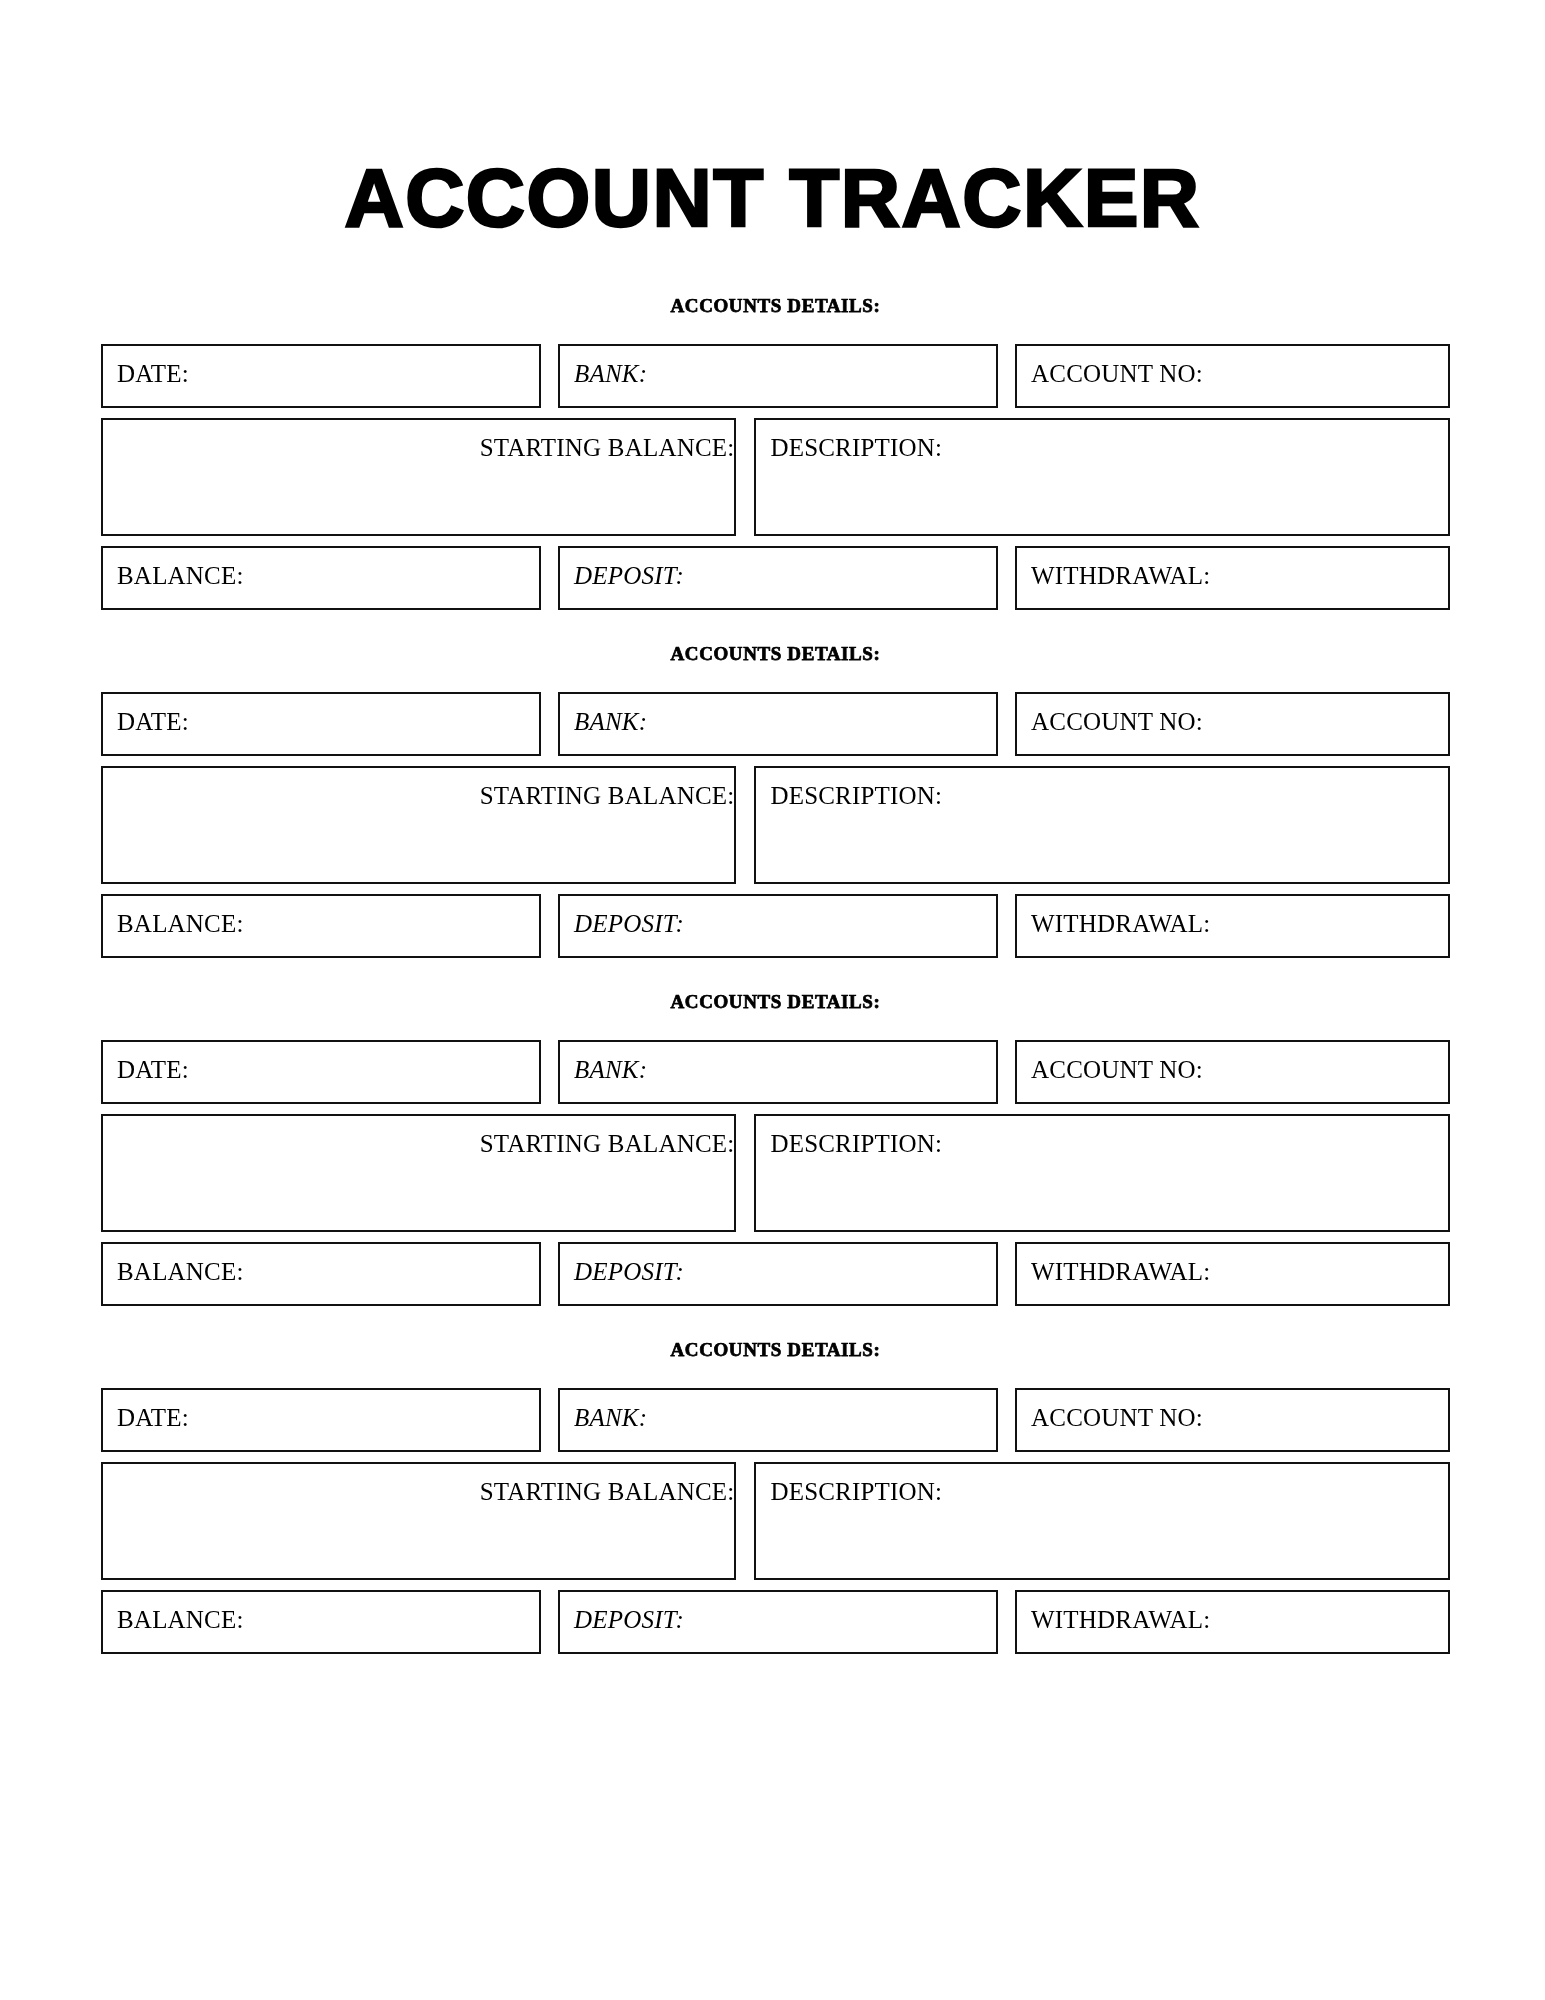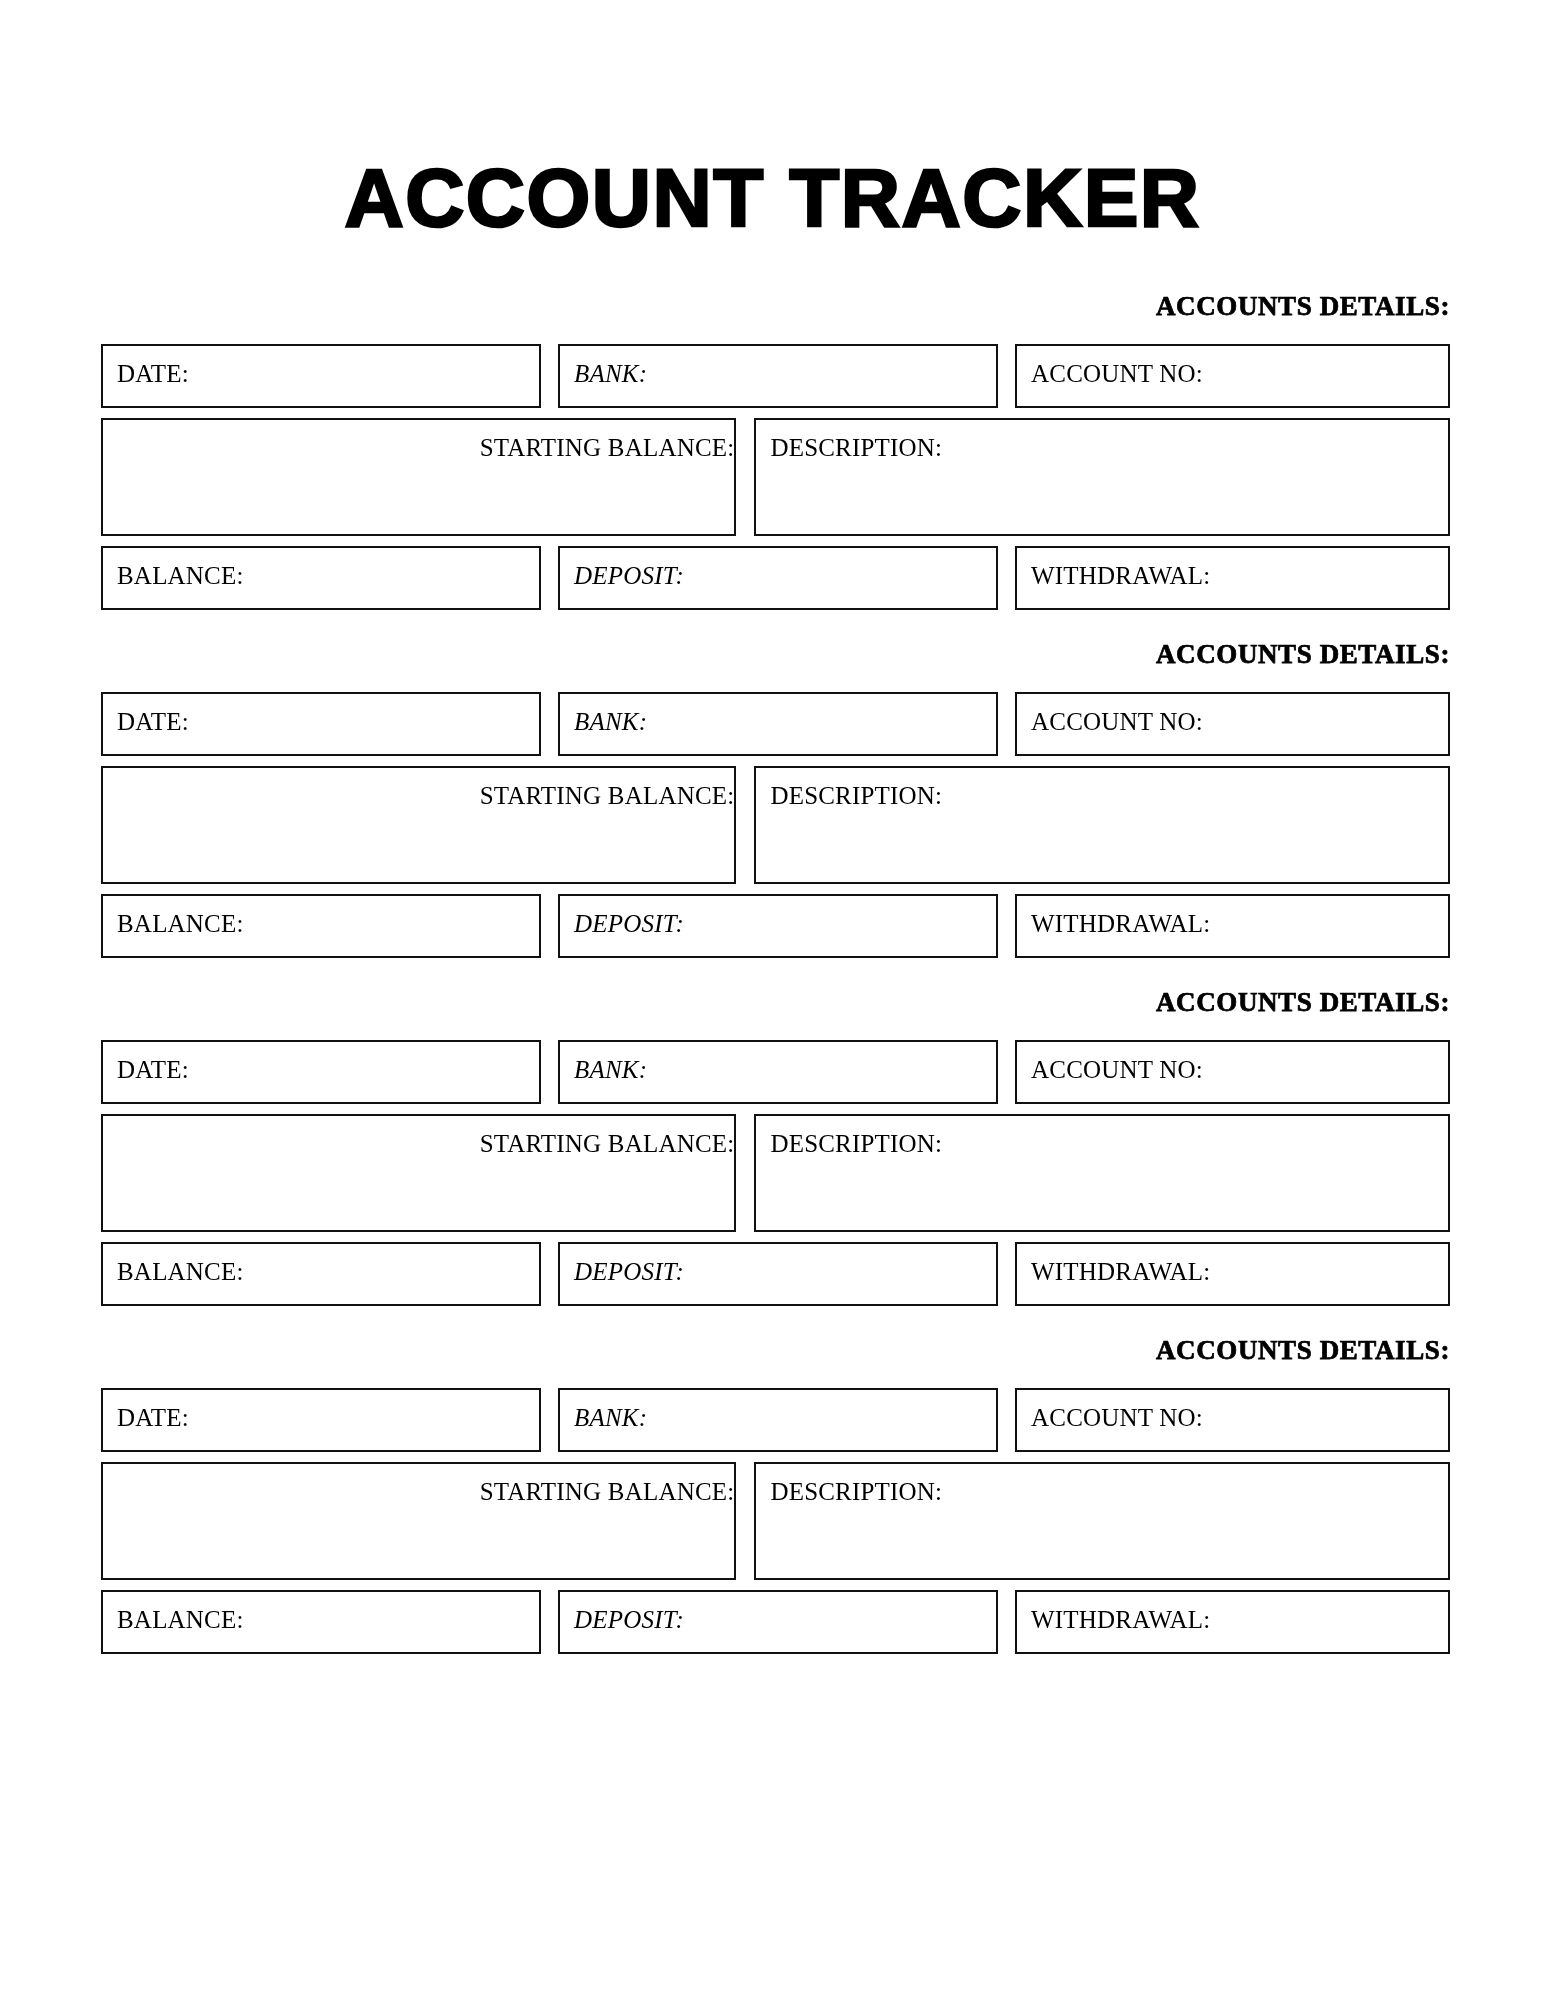--- a/index.html
+++ b/index.html
@@ -48,24 +48,24 @@
     left: 101px;
     top: 290px;
     width: 1349px;
   }
 
   .section {
     position: relative;
   }
 
   .section-header {
-    text-align: right;
+    text-align: center;
     font-family: "Liberation Serif", "DejaVu Serif", serif;
     font-weight: 700;
-    font-size: 27px;
+    font-size: 19px;
     line-height: 32px;
     letter-spacing: 0.6px;
     color: #000000;
     -webkit-text-stroke: 0.75px #000000;
     margin: 0;
     padding: 0 0 22px 0;
   }
 
   .row {
     display: flex;

